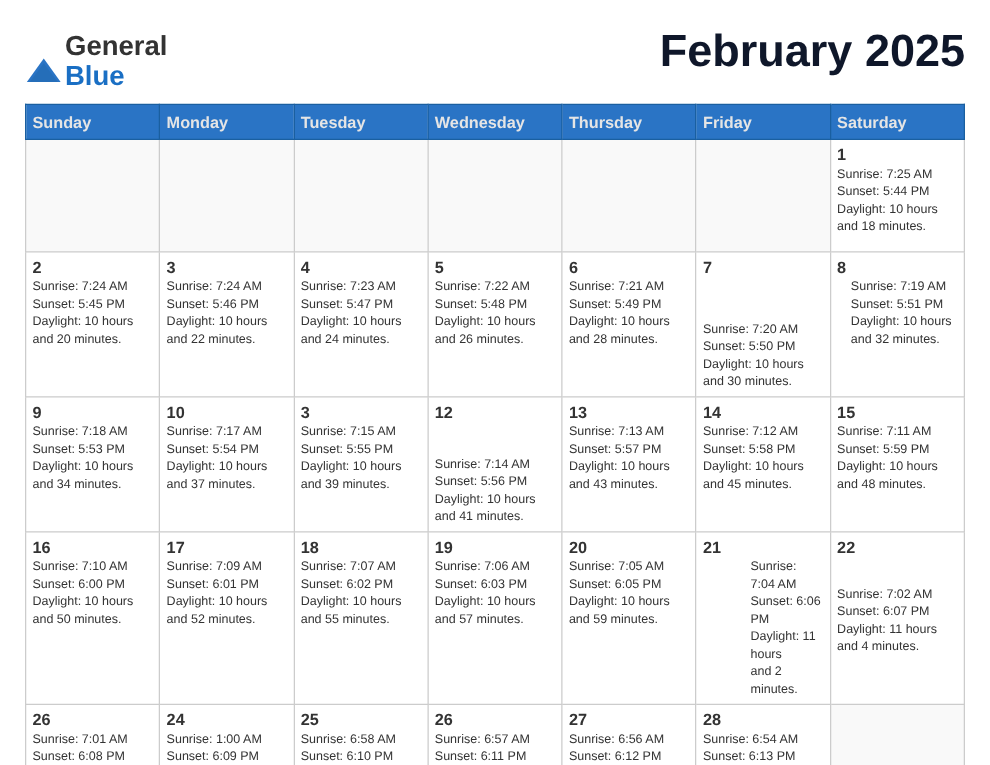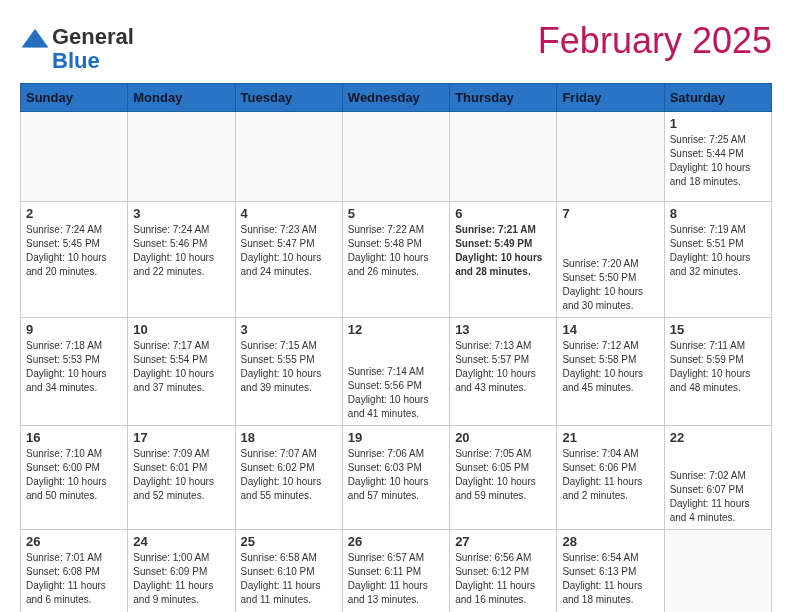--- a/index.html
+++ b/index.html
@@ -11,53 +11,53 @@
       padding: 20px;
     }
     .header {
       display: flex;
       justify-content: space-between;
       align-items: flex-start;
       margin-bottom: 10px;
     }
     .logo {
       display: flex;
-      align-items: flex-start;
+      align-items: flex-end;
       margin-top: 5px;
     }
     .logo-text {
       font-size: 22px;
       font-weight: bold;
       line-height: 1.1;
     }
     .logo-general { color: #333; }
     .logo-blue { color: #1a6fc4; }
     .logo-icon {
       width: 30px;
       height: 30px;
       margin-right: 2px;
     }
     .title-block { text-align: right; }
     .month-title {
       font-size: 36px;
-      font-weight: normal;
-      color: #be185d;
+      font-weight: bold;
+      color: #0f172a;
     }
     .location {
       font-size: 16px;
       color: #444;
     }
     table {
       width: 100%;
       border-collapse: collapse;
       table-layout: fixed;
     }
     thead th {
       background-color: #2a74c5;
-      color: #0f172a;
+      color: #e5e5e5;
       text-align: left;
       padding: 6px 5px;
       font-size: 13px;
       font-weight: bold;
       border: 1px solid #1a5fa0;
     }
     td {
       border: 1px solid #ccc;
       vertical-align: top;
       padding: 4px 5px;
@@ -152,35 +152,35 @@
         </td>
         <td>
           <span class="day-num">5</span>
           <div class="day-info" style="white-space: pre-line;">Sunrise: 7:22 AM
 Sunset: 5:48 PM
 Daylight: 10 hours
 and 26 minutes.</div>
         </td>
         <td>
           <span class="day-num">6</span>
-          <div class="day-info" style="white-space: pre-line; font-weight: bold;">Sunrise: 7:21 AM
+          <div class="day-info" style="white-space: pre-line;">Sunrise: 7:21 AM
 Sunset: 5:49 PM
 Daylight: 10 hours
 and 28 minutes.</div>
         </td>
         <td>
           <span class="day-num">7</span>
           <div class="day-info" style="white-space: pre-line; margin-top: 36px;">Sunrise: 7:20 AM
 Sunset: 5:50 PM
 Daylight: 10 hours
 and 30 minutes.</div>
         </td>
         <td>
           <span class="day-num">8</span>
-          <div class="day-info" style="white-space: pre-line;">Sunrise: 7:19 AM
+          <div class="day-info" style="white-space: pre-line; margin-left: 11px;">Sunrise: 7:19 AM
 Sunset: 5:51 PM
 Daylight: 10 hours
 and 32 minutes.</div>
         </td>
       </tr>
       <tr>
         <td>
           <span class="day-num">9</span>
           <div class="day-info" style="white-space: pre-line;">Sunrise: 7:18 AM
 Sunset: 5:53 PM
@@ -261,21 +261,21 @@
         </td>
         <td>
           <span class="day-num">20</span>
           <div class="day-info" style="white-space: pre-line;">Sunrise: 7:05 AM
 Sunset: 6:05 PM
 Daylight: 10 hours
 and 59 minutes.</div>
         </td>
         <td>
           <span class="day-num">21</span>
-          <div class="day-info" style="white-space: pre-line;">Sunrise: 7:04 AM
+          <div class="day-info" style="white-space: pre-line; margin-left: 38px;">Sunrise: 7:04 AM
 Sunset: 6:06 PM
 Daylight: 11 hours
 and 2 minutes.</div>
         </td>
         <td>
           <span class="day-num">22</span>
           <div class="day-info" style="white-space: pre-line; margin-top: 24px;">Sunrise: 7:02 AM
 Sunset: 6:07 PM
 Daylight: 11 hours
 and 4 minutes.</div>

